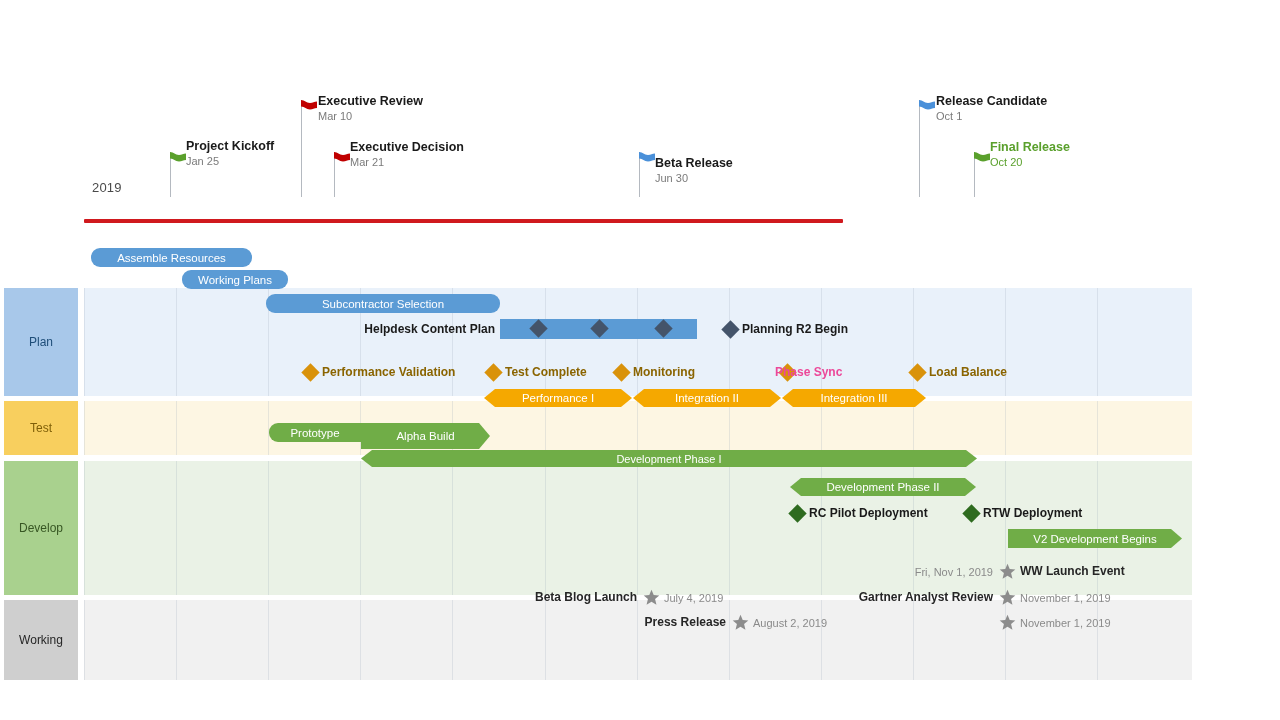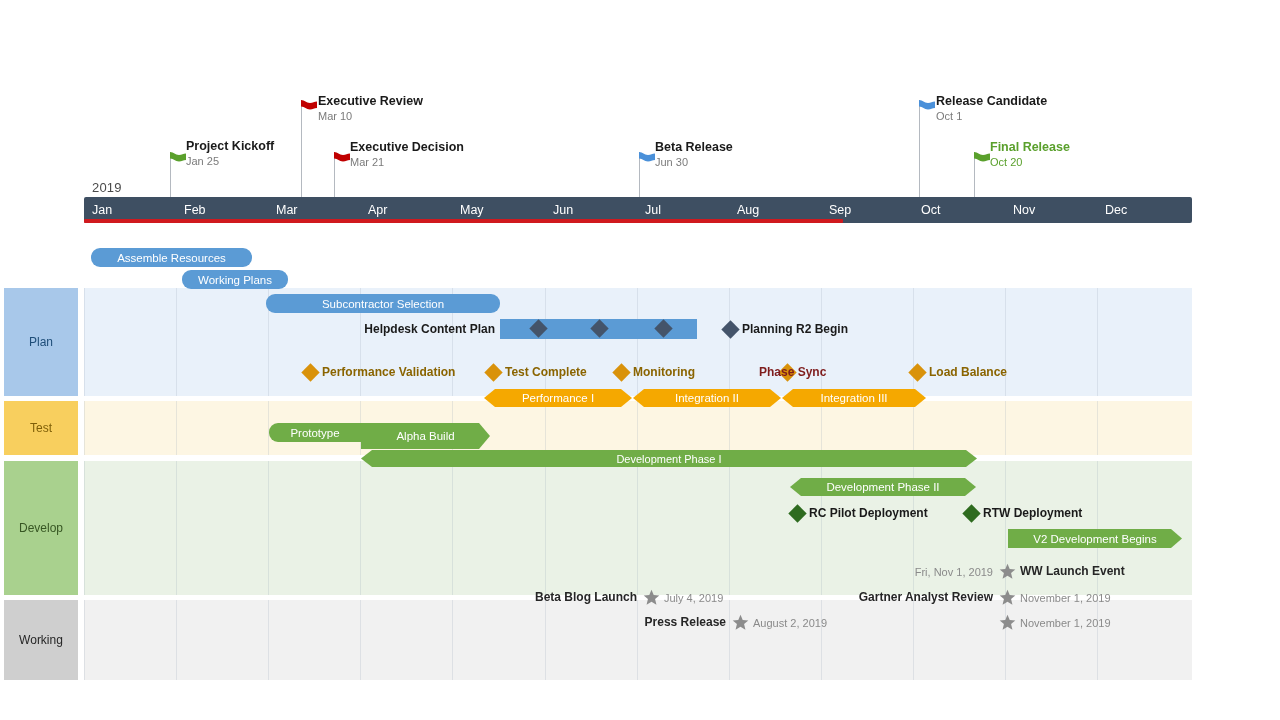--- a/index.html
+++ b/index.html
@@ -131,21 +131,21 @@
     <div class="flag-text" style="left: 350px; top: 140px;">
       <div class="flag-title">Executive Decision</div>
       <div class="flag-date">Mar 21</div>
     </div>
     <div class="flag-stem" style="left: 639px; top: 152px; height: 45px;"></div>
     <div class="flag-glyph" style="left: 639px; top: 152px;">
       <svg viewBox="0 0 16 14" width="16" height="14">
         <path d="M0,0 C4,0 5,3 9,3 C12,3 13,1.5 16,1.5 L16,8 C13,8 12,9.5 9,9.5 C5,9.5 4,6.5 0,6.5 Z" fill="#4a90d9"></path>
       </svg>
     </div>
-    <div class="flag-text" style="left: 655px; top: 140px;">
+    <div class="flag-text" style="left: 655px; top: 156px;">
       <div class="flag-title">Beta Release</div>
       <div class="flag-date">Jun 30</div>
     </div>
     <div class="flag-stem" style="left: 919px; top: 100px; height: 97px;"></div>
     <div class="flag-glyph" style="left: 919px; top: 100px;">
       <svg viewBox="0 0 16 14" width="16" height="14">
         <path d="M0,0 C4,0 5,3 9,3 C12,3 13,1.5 16,1.5 L16,8 C13,8 12,9.5 9,9.5 C5,9.5 4,6.5 0,6.5 Z" fill="#4a90d9"></path>
       </svg>
     </div>
     <div class="flag-text" style="left: 936px; top: 94px;">
@@ -154,34 +154,20 @@
     </div>
     <div class="flag-stem" style="left: 974px; top: 152px; height: 45px;"></div>
     <div class="flag-glyph" style="left: 974px; top: 152px;">
       <svg viewBox="0 0 16 14" width="16" height="14">
         <path d="M0,0 C4,0 5,3 9,3 C12,3 13,1.5 16,1.5 L16,8 C13,8 12,9.5 9,9.5 C5,9.5 4,6.5 0,6.5 Z" fill="#5aa02c"></path>
       </svg>
     </div>
     <div class="flag-text" style="left: 990px; top: 140px;">
       <div class="flag-title green">Final Release</div>
       <div class="flag-date green">Oct 20</div>
-    </div>
-    <div class="axis" style="background: rgb(62, 79, 98);">
-      <div class="axis-month" style="left: 0px;">Jan</div>
-      <div class="axis-month" style="left: 92px;">Feb</div>
-      <div class="axis-month" style="left: 184px;">Mar</div>
-      <div class="axis-month" style="left: 276px;">Apr</div>
-      <div class="axis-month" style="left: 368px;">May</div>
-      <div class="axis-month" style="left: 461px;">Jun</div>
-      <div class="axis-month" style="left: 553px;">Jul</div>
-      <div class="axis-month" style="left: 645px;">Aug</div>
-      <div class="axis-month" style="left: 737px;">Sep</div>
-      <div class="axis-month" style="left: 829px;">Oct</div>
-      <div class="axis-month" style="left: 921px;">Nov</div>
-      <div class="axis-month" style="left: 1013px;">Dec</div>
     </div>
     <div class="progress-line" style="background: rgb(208, 25, 30); width: 759px;"></div>
     <div class="row" style="top: 244px; height: 108px; left: 0px; width: 1192px;">
       <div class="row-band" style="background: rgb(233, 241, 250);">
         <div class="gridline" style="left: 0px;"></div>
         <div class="gridline" style="left: 92px;"></div>
         <div class="gridline" style="left: 184px;"></div>
         <div class="gridline" style="left: 276px;"></div>
         <div class="gridline" style="left: 368px;"></div>
         <div class="gridline" style="left: 461px;"></div>
@@ -224,21 +210,21 @@
     <div class="bar arrow-both" style="left: 484px; top: 389px; width: 148px; height: 18px; background: rgb(245, 168, 0);">Performance I</div>
     <div class="bar arrow-both" style="left: 633px; top: 389px; width: 148px; height: 18px; background: rgb(245, 168, 0);">Integration II</div>
     <div class="bar arrow-both" style="left: 782px; top: 389px; width: 144px; height: 18px; background: rgb(245, 168, 0);">Integration III</div>
     <div class="diamond" style="background: rgb(217, 146, 10); left: 304px; top: 366px;"></div>
     <div class="ms-label" style="color: rgb(138, 100, 0); left: 322px; top: 365px;">Performance Validation</div>
     <div class="diamond" style="background: rgb(217, 146, 10); left: 487px; top: 366px;"></div>
     <div class="ms-label" style="color: rgb(138, 100, 0); left: 505px; top: 365px;">Test Complete</div>
     <div class="diamond" style="background: rgb(217, 146, 10); left: 615px; top: 366px;"></div>
     <div class="ms-label" style="color: rgb(138, 100, 0); left: 633px; top: 365px;">Monitoring</div>
     <div class="diamond" style="background: rgb(217, 146, 10); left: 781px; top: 366px;"></div>
-    <div class="ms-label" style="color: #7f1d1d; left: 759px; top: 365px;">Phase Sync</div>
+    <div class="ms-label" style="color: #ec4899; left: 775px; top: 365px;">Phase Sync</div>
     <div class="diamond" style="background: rgb(217, 146, 10); left: 911px; top: 366px;"></div>
     <div class="ms-label" style="color: rgb(138, 100, 0); left: 929px; top: 365px;">Load Balance</div>
     <div class="row" style="top: 417px; height: 134px; left: 0px; width: 1192px;">
       <div class="row-band" style="background: rgb(234, 242, 230);">
         <div class="gridline" style="left: 0px;"></div>
         <div class="gridline" style="left: 92px;"></div>
         <div class="gridline" style="left: 184px;"></div>
         <div class="gridline" style="left: 276px;"></div>
         <div class="gridline" style="left: 368px;"></div>
         <div class="gridline" style="left: 461px;"></div>

